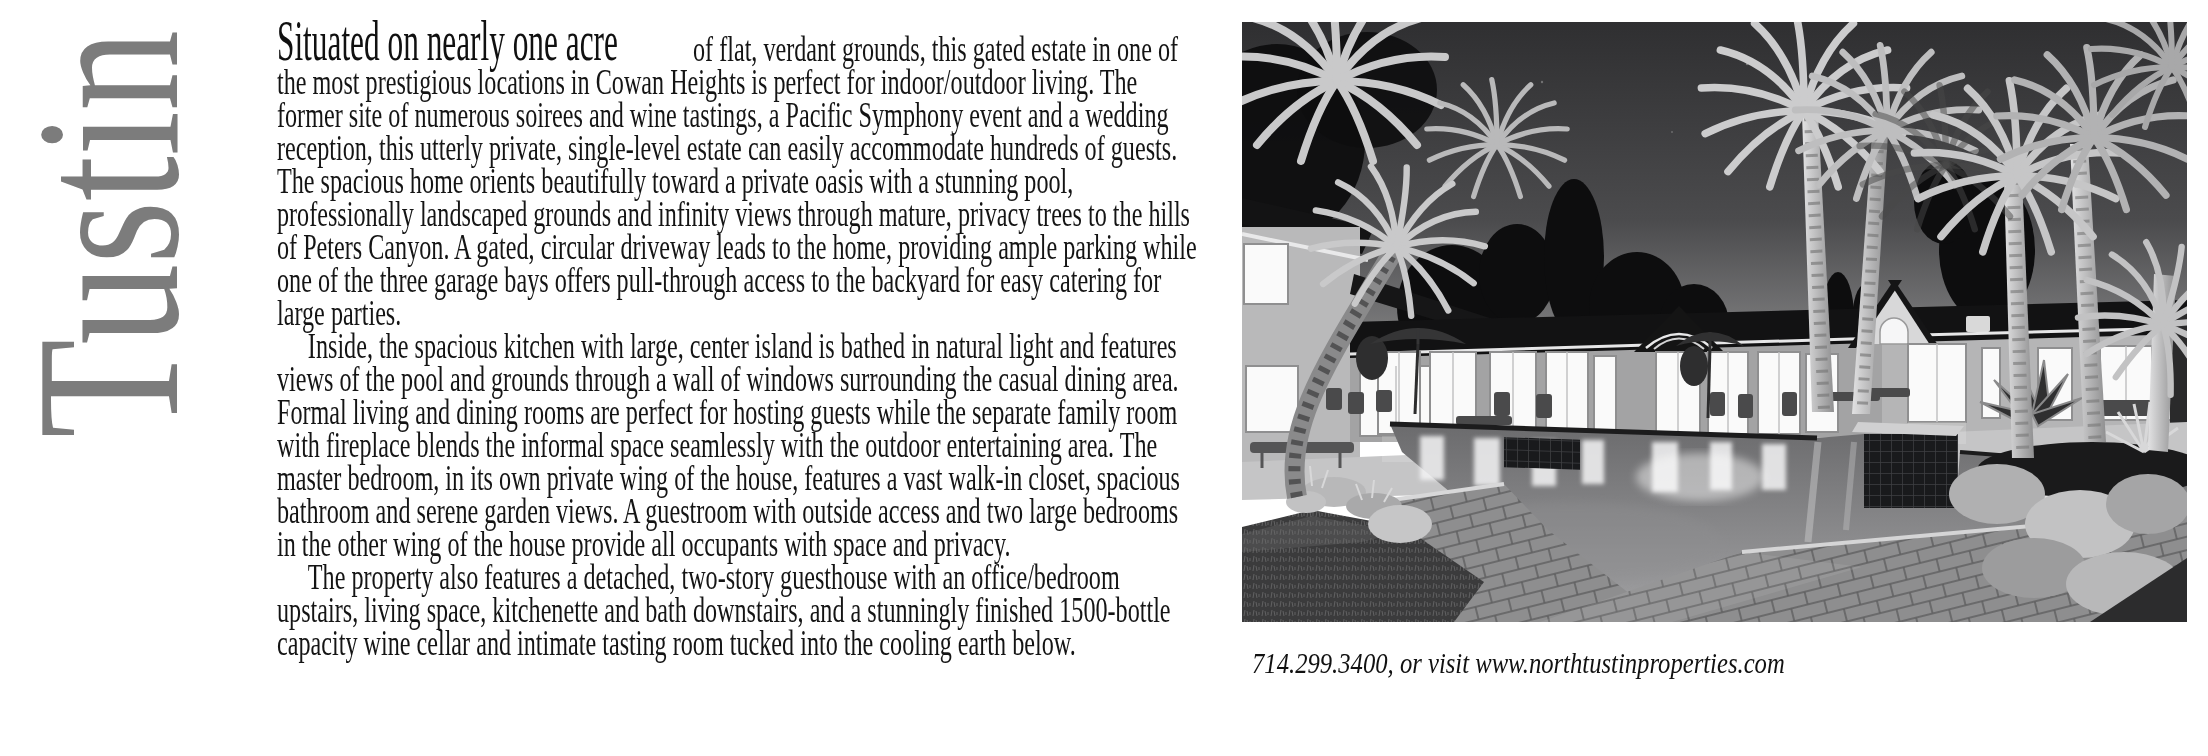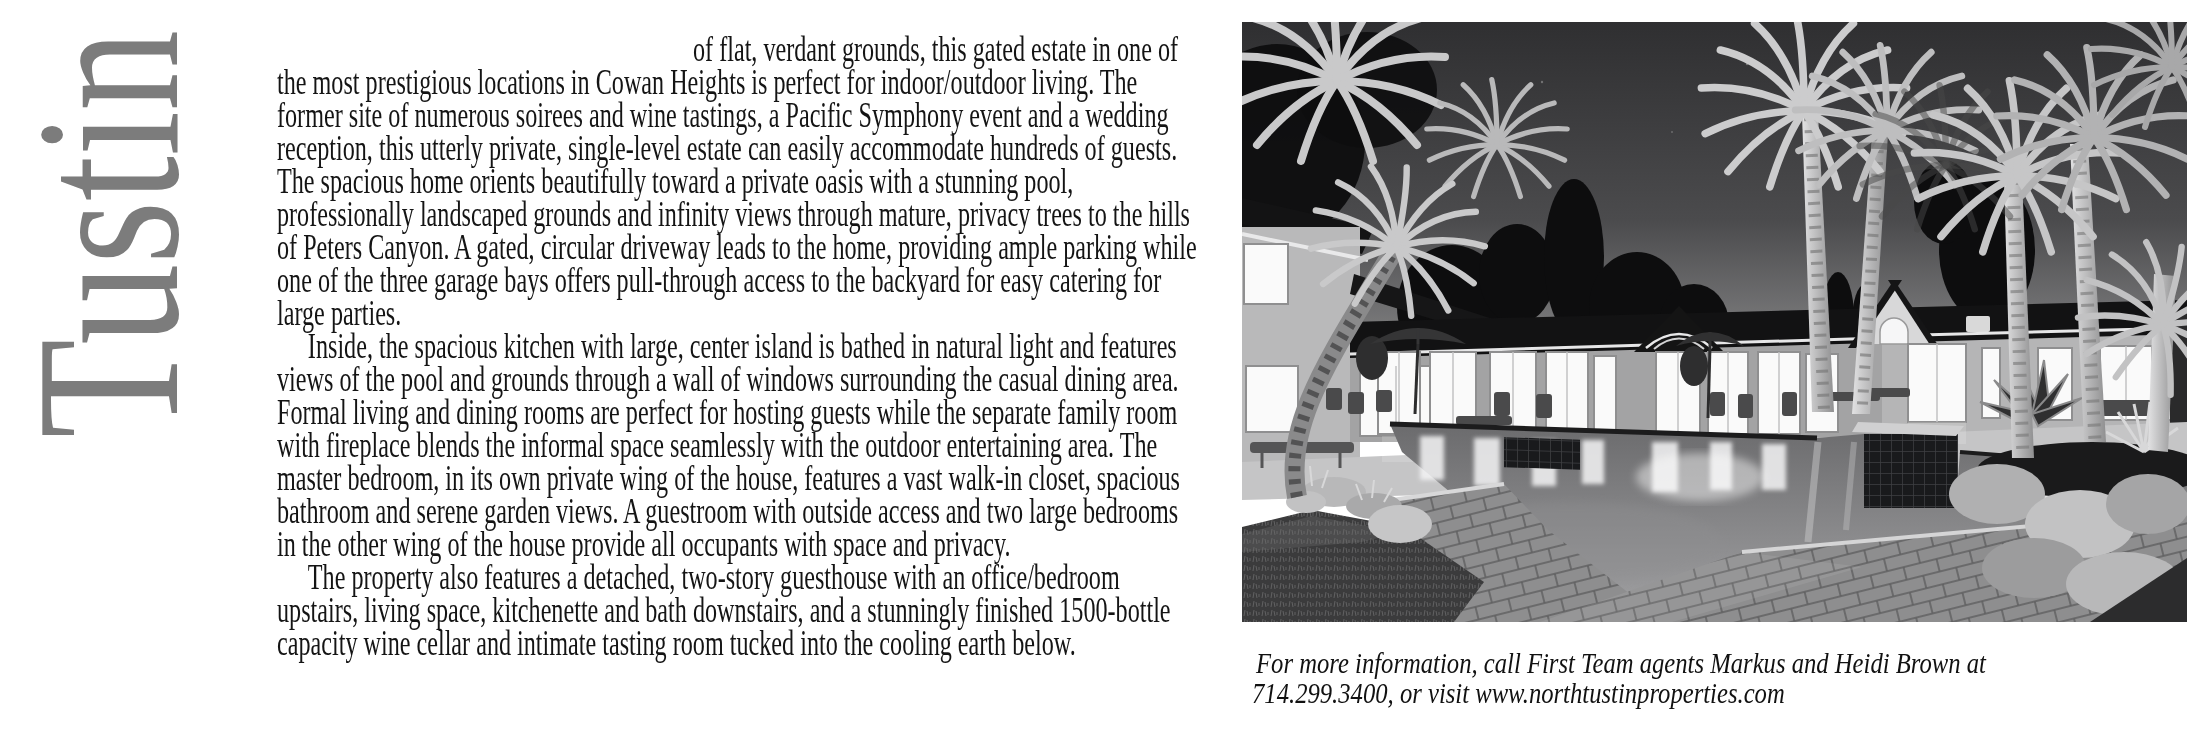--- a/index.html
+++ b/index.html
@@ -40,20 +40,23 @@
 </style>
 </head>
 <body>
 
 <div class="page">
 
   <svg class="city-label" viewBox="0 0 220 470" aria-hidden="true">
     <text transform="translate(163,432) rotate(-90)" font-family="Liberation Serif, serif" font-size="205" fill="#7c7c7c" textLength="408" lengthAdjust="spacingAndGlyphs">Tustin</text>
   </svg>
 
+  <div class="lead-in">
+    <span class="lead-scale">Situated on nearly one acre</span>
+  </div>
 
   <div class="article">
     <p class="p1">of flat, verdant grounds, this gated estate in one of the most prestigious locations in Cowan Heights is perfect for indoor/outdoor living. The former site of numerous soirees and wine tastings, a Pacific Symphony event and a wedding reception, this utterly private, single-level estate can easily accommodate hundreds of guests. The spacious home orients beautifully toward a private oasis with a stunning pool, professionally landscaped grounds and infinity views through mature, privacy trees to the hills of Peters Canyon. A gated, circular driveway leads to the home, providing ample parking while one of the three garage bays offers pull-through access to the backyard for easy catering for large parties.</p>
     <p class="pind">Inside, the spacious kitchen with large, center island is bathed in natural light and features views of the pool and grounds through a wall of windows surrounding the casual dining area. Formal living and dining rooms are perfect for hosting guests while the separate family room with fireplace blends the informal space seamlessly with the outdoor entertaining area. The master bedroom, in its own private wing of the house, features a vast walk-in closet, spacious bathroom and serene garden views. A guestroom with outside access and two large bedrooms in the other wing of the house provide all occupants with space and privacy.</p>
     <p class="pind">The property also features a detached, two-story guesthouse with an office/bedroom upstairs, living space, kitchenette and bath downstairs, and a stunningly finished 1500-bottle capacity wine cellar and intimate tasting room tucked into the cooling earth below.</p>
   </div>
 
   <div class="photo">
     <svg viewBox="0 0 945 600" preserveAspectRatio="none" aria-hidden="true">
       <defs>
@@ -317,21 +320,18 @@
         <use href="#crown" transform="translate(775,150) scale(1.9)" stroke="#c6c6c7"></use>
         <use href="#crown" transform="translate(852,112) scale(1.8)" stroke="#b2b2b3"></use>
         <use href="#crown" transform="translate(930,42) scale(1.5)" stroke="#a8a8a9"></use>
         <use href="#crown" transform="translate(922,300) rotate(18) scale(1.6)" stroke="#c2c2c3"></use>
         <use href="#crown" transform="translate(155,222) rotate(12) scale(1.6)" stroke="#c9c9ca"></use>
       </g>
     </svg>
   </div>
 
   <div class="caption">
-    <div class="cap-line cap-it">
-      <span class="c2">For more information, call First Team agents Markus and Heidi Brown at</span>
-    </div>
     <div class="cap-line cap-it3">
       <span class="c3">714.299.3400, or visit www.northtustinproperties.com</span>
     </div>
   </div>
 
 </div>
 
 </body></html>

